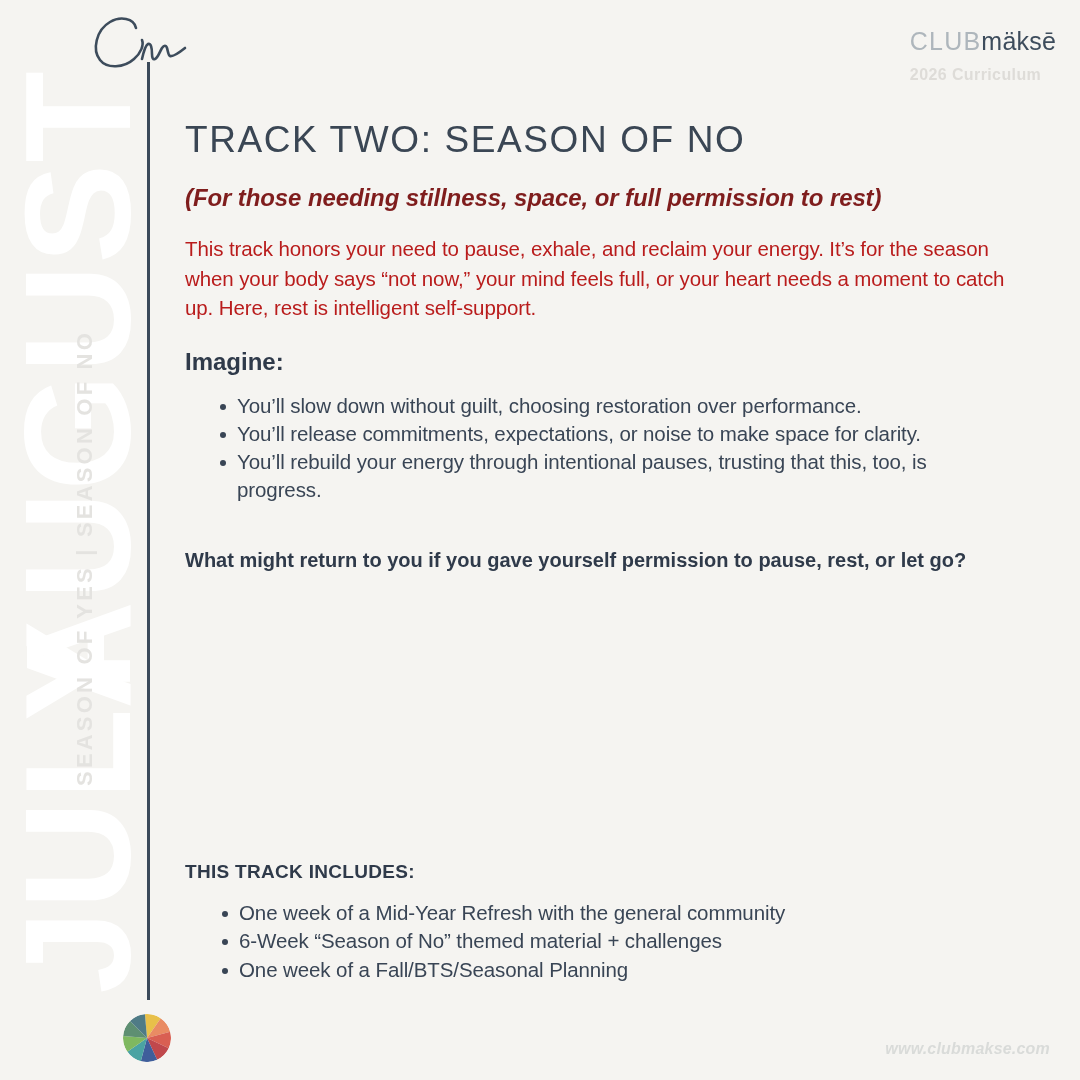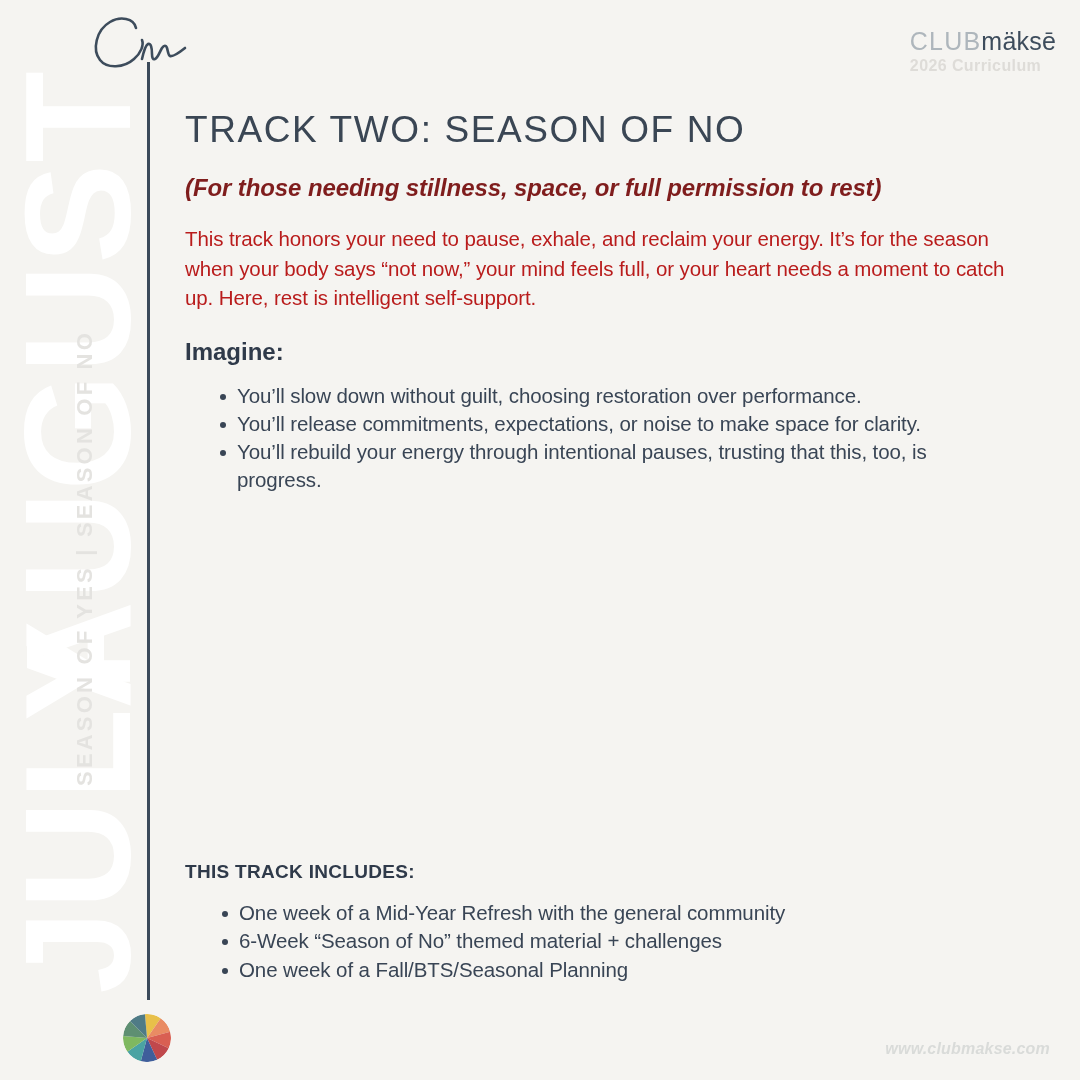--- a/index.html
+++ b/index.html
@@ -99,32 +99,32 @@
   .brand-club {
     color: #aeb6bc;
     font-weight: 300;
     letter-spacing: 1.2px;
   }
   .brand-makse {
     color: #3d4c5c;
     font-weight: 400;
   }
   .brand-sub {
-    margin-top: 3px;
+    margin-top: 12px;
     font-size: 16px;
     font-weight: 700;
     color: #dedcd8;
     letter-spacing: 0.4px;
   }
 
   
   .content {
     position: absolute;
     left: 185px;
-    top: 108px;
+    top: 118px;
     width: 830px;
     color: #2f3a4a;
   }
 
   .title {
     font-size: 37px;
     font-weight: 300;
     letter-spacing: 1.6px;
     color: #3a4654;
     line-height: 1.2;
@@ -269,20 +269,21 @@
 
     <div class="lead-bold">Imagine:</div>
     <ul class="bullets">
       <li>You’ll slow down without guilt, choosing restoration over performance.</li>
       <li>You’ll release commitments, expectations, or noise to make space for clarity.</li>
       <li>You’ll rebuild your energy through intentional pauses, trusting that this, too, is progress.</li>
     </ul>
 
     <div class="section-gap"></div>
 
+    <div class="question">What might return to you if you gave yourself permission to pause, rest, or let go?</div>
   </div>
 
   <div class="includes">
     <div class="includes-head">THIS TRACK INCLUDES:</div>
     <ul class="bullets">
       <li>One week of a Mid-Year Refresh with the general community</li>
       <li>6-Week “Season of No” themed material + challenges</li>
       <li>One week of a Fall/BTS/Seasonal Planning</li>
     </ul>
   </div>

